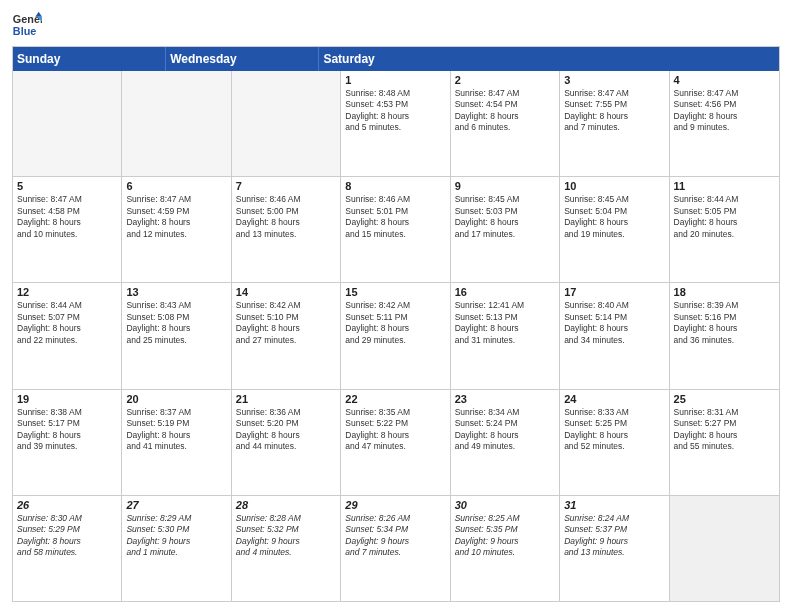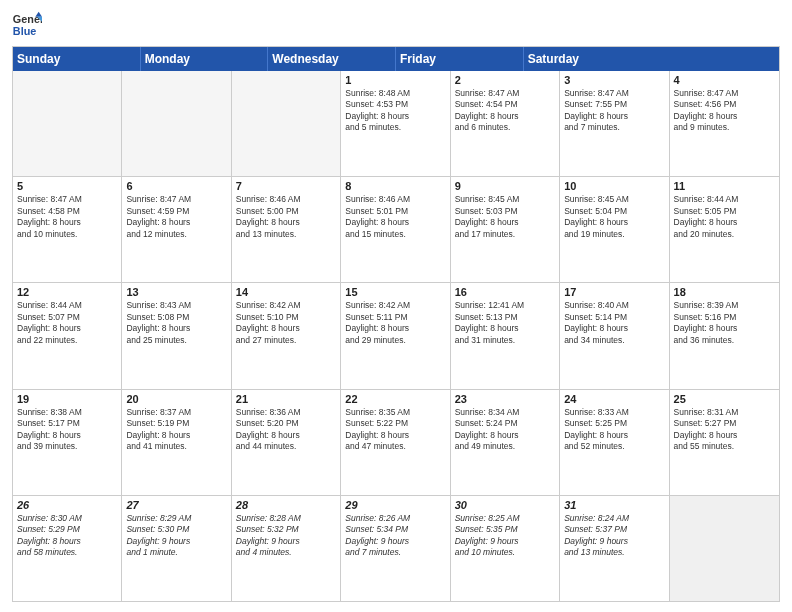--- a/index.html
+++ b/index.html
@@ -46,21 +46,21 @@
       color: #444;
     }
     .calendar {
       flex: 1;
       display: flex;
       flex-direction: column;
       border: 1px solid #ccc;
     }
     .cal-header {
       display: grid;
-      grid-template-columns: repeat(6, 1fr);
+      grid-template-columns: repeat(5, 1fr);
       background: #2255aa;
     }
     .cal-header-cell {
       color: #fff;
       font-size: 12px;
       font-weight: bold;
       padding: 5px 4px;
       text-align: left;
       border-right: 1px solid #4477cc;
     }
@@ -126,23 +126,21 @@
     </div>
     <div class="title-block">
       <div class="month-title"></div>
       <div class="location"></div>
     </div>
   </div>
 
   <div class="calendar">
     <div class="cal-header">
     <div class="cal-header-cell">Sunday</div>
-        <div class="cal-header-cell">Monday</div>
         <div class="cal-header-cell">Wednesday</div>
-        <div class="cal-header-cell">Friday</div>
         <div class="cal-header-cell">Saturday</div>
       </div>
     <div class="cal-body">
     <div class="cal-row">
           <div class="cal-cell empty"></div>
           <div class="cal-cell empty"></div>
           <div class="cal-cell empty"></div>
           <div class="cal-cell">
             <span class="day-num">1</span>
             <span class="cell-line">Sunrise: 8:48 AM</span>

